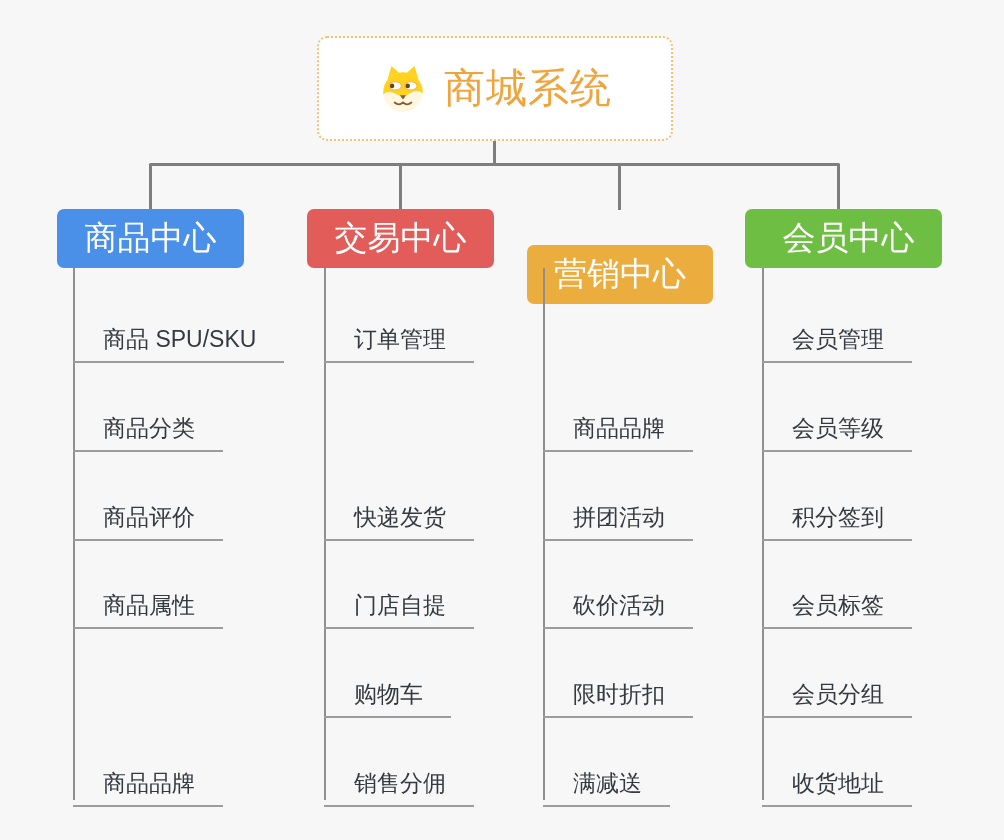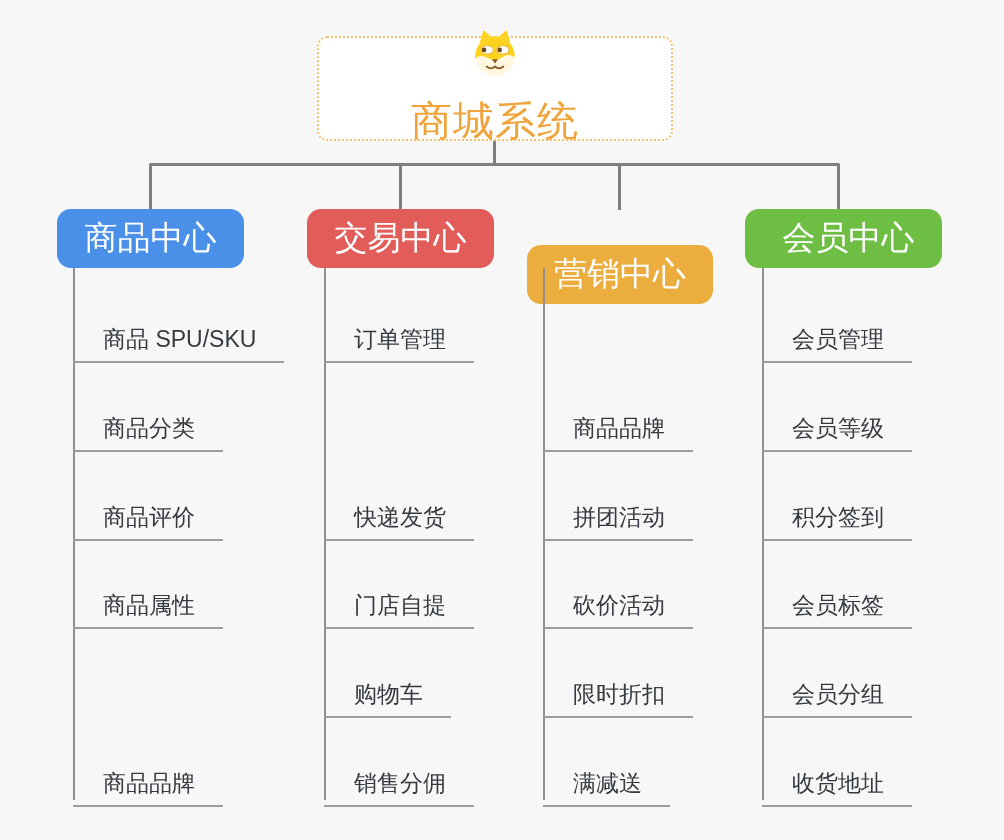--- a/index.html
+++ b/index.html
@@ -18,41 +18,40 @@
   
   #root-node{
     position:absolute; left:317px; top:36px;
     width:356px; height:105px;
     background:#ffffff;
     border:2px dotted #f5bf6b;
     border-radius:10px;
     box-sizing:border-box;
     display:flex; align-items:center; justify-content:center;
     gap:16px;
-    flex-direction:column;
   }
   #root-title{
     font-size:41px;
     color:#f0a43c;
     letter-spacing:1px;
     white-space:nowrap;
   }
 
   
   .cline{position:absolute; background:#7e7e7e;}
   #root-drop{left:493px; top:139px; width:3px; height:26px;}
   #bus{left:149px; top:163px; width:691px; height:3px; border-radius:2px;}
   .drop{top:164px; width:3px; height:46px;}
   .d0{left:149px}.d1{left:399px}.d2{left:618px}.d3{left:837px}
 
   
   .branch-box{
     position:absolute; top:209px;
     width:187px; height:59px;
-    border-radius:14px;
+    border-radius:7px;
     display:flex; align-items:center; justify-content:center;
     color:#ffffff;
     font-size:33px;
     white-space:nowrap;
   }
   .b0{left:57px;  background:#4a8fe8;}
   .b1{left:307px; background:#e25c5a;}
   .b2{left:527px; background:#ecad3f; width:186px;margin-top:36px;}
   .b3{left:745px; background:#6fbe44;padding-left:10px;}
 

